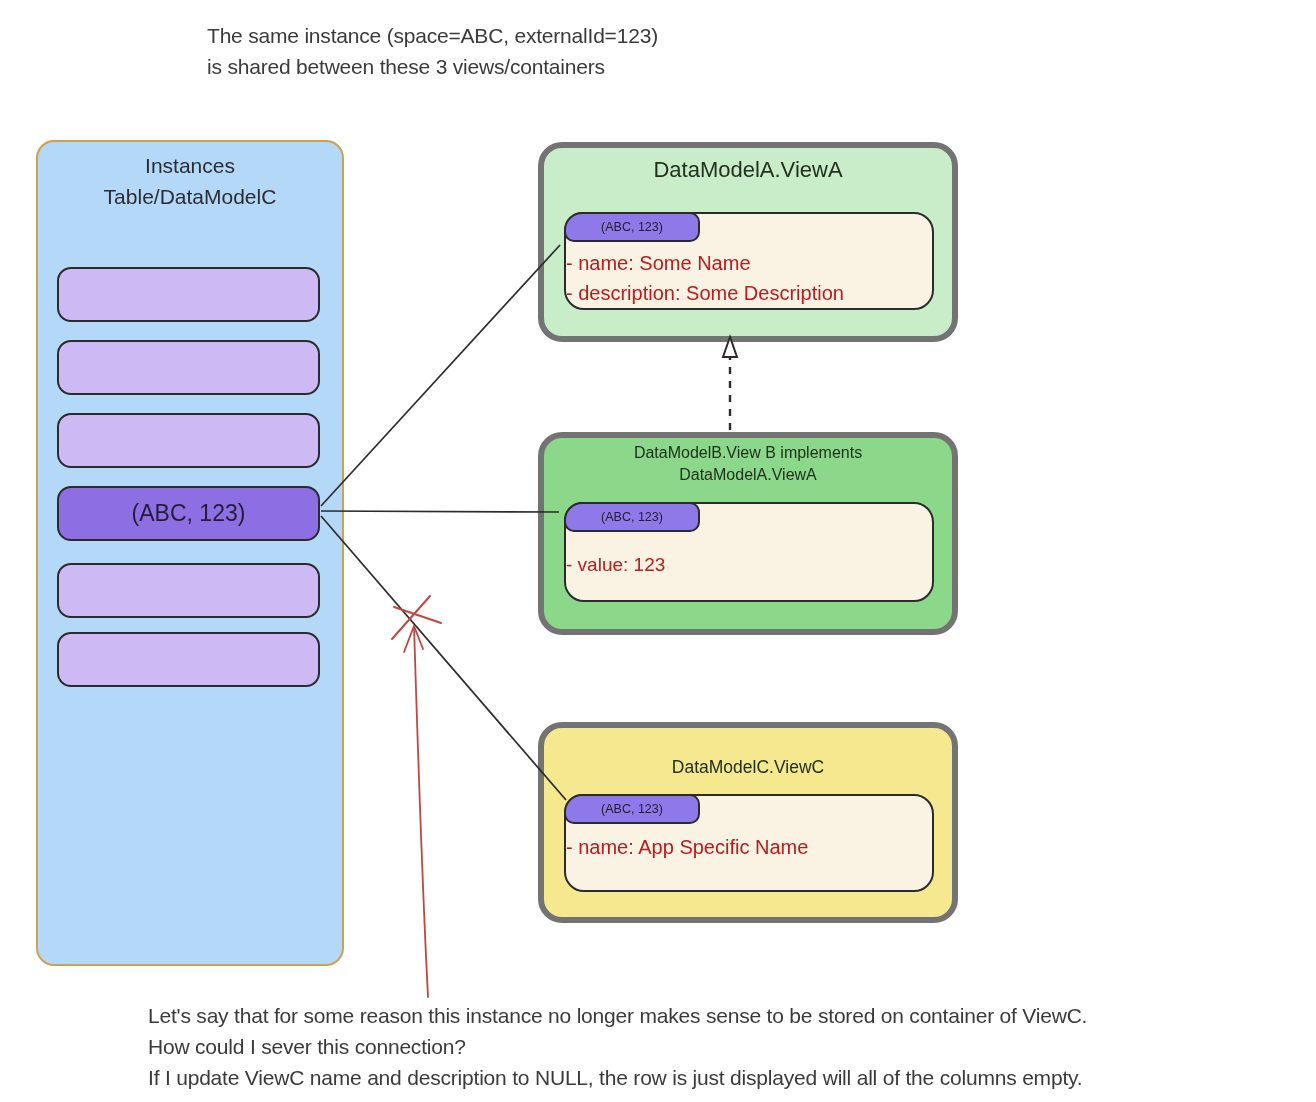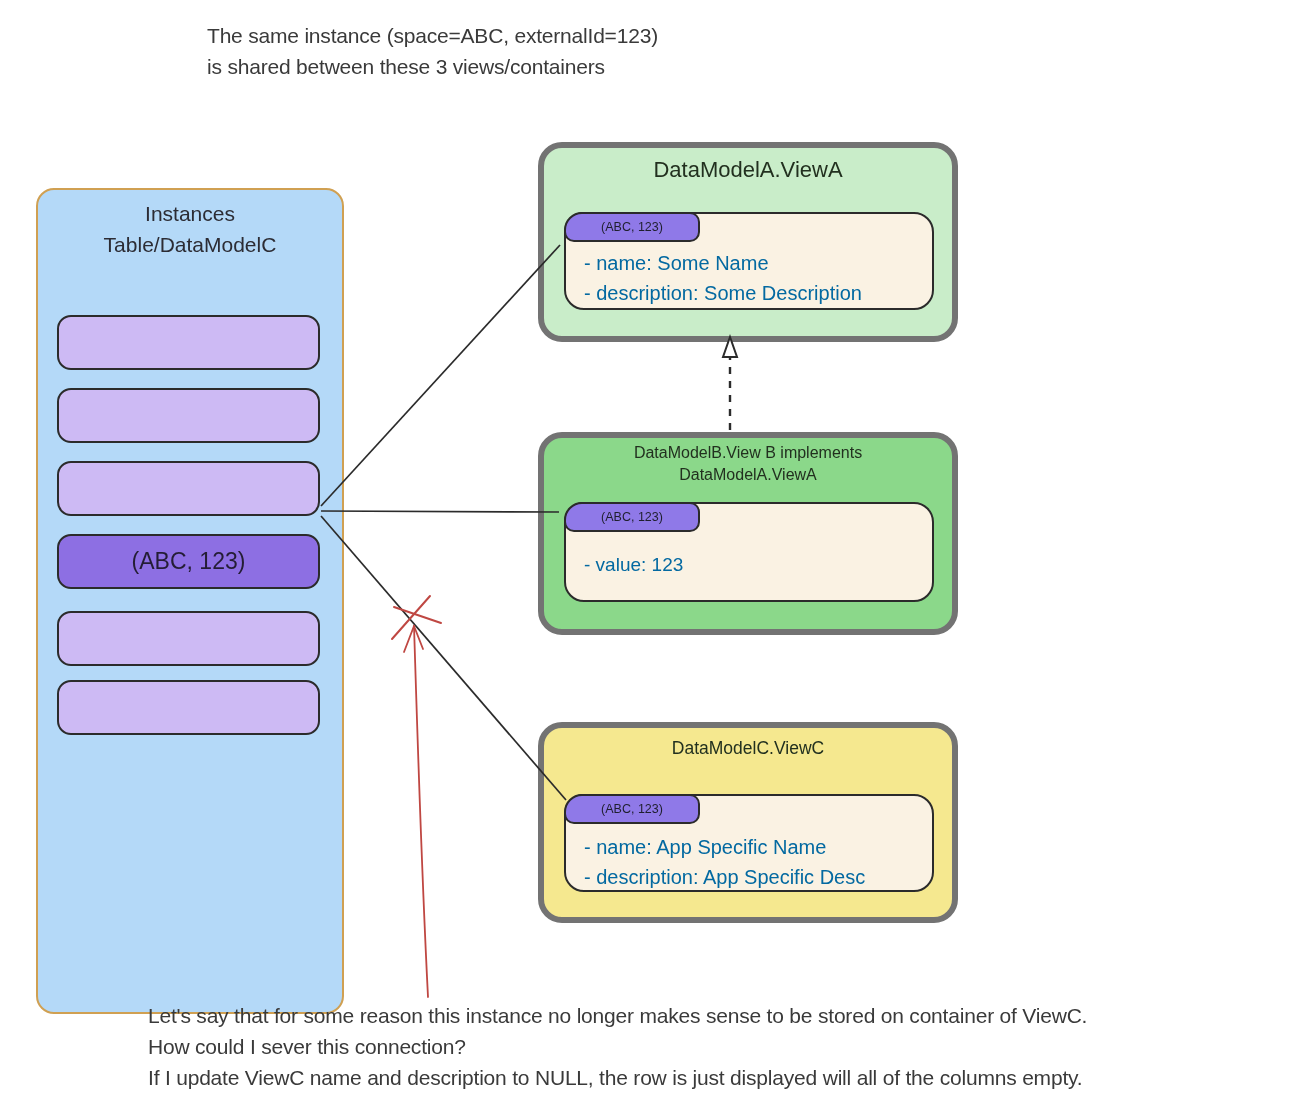--- a/index.html
+++ b/index.html
@@ -7,55 +7,55 @@
     position:relative; width:1316px; height:1102px; background:#ffffff;
     font-family:"Liberation Sans", sans-serif; color:#2f2f2f; overflow:hidden;padding-left:27px;
   }
   .note { position:absolute; font-size:21px; line-height:31px; color:#3a3a3a; letter-spacing:-0.2px; }
   .note-top { left:207px; top:20px; }
   .note-bottom { left:148px; top:1000px; width:1160px; }
 
   
   .instances {
     position:absolute; left:36px; top:140px; width:304px; height:822px;
-    background:#b4d9f8; border:2px solid #d0a052; border-radius:18px;margin-top:48px;
+    background:#b4d9f8; border:2px solid #d0a052; border-radius:18px;
   }
   .instances-title { position:absolute; top:8px; left:0; right:0; text-align:center;
     font-size:21px; line-height:31px; color:#2c2c34; }
   .irow {
     position:absolute; left:19px; width:259px; height:51px;
     background:#cdbaf4; border:2px solid #2b2b2b; border-radius:14px;
   }
   .irow.hl { background:#8d6fe3; display:flex; align-items:center; justify-content:center;
     font-size:23px; color:#241d35; }
 
   
   .viewbox { position:absolute; left:538px; width:408px; border:6px solid #737373; border-radius:24px; }
   .viewbox.va { top:142px; height:188px; background:#c9edc9; }
   .viewbox.vb { top:432px; height:191px; background:#8bd88a; }
   .viewbox.vc { top:722px; height:189px; background:#f5e88f; }
   .vtitle { text-align:center; color:#22301f; }
   .vtitle.t-lg { margin-top:9px;  font-size:22px; line-height:26px; }
   .vtitle.t-sm { margin-top:4px;  font-size:16px; line-height:22px; }
-  .vtitle.t-md { margin-top:9px; font-size:17.5px; line-height:22px; }
+  .vtitle.t-md { margin-top:28px; font-size:17.5px; line-height:22px; }
 
   .innerbox { position:absolute; left:20px; width:366px; background:#faf2e3;
     border:2px solid #2b2b2b; border-radius:20px; }
   .innerbox.ia { top:64px; height:94px; }
   .innerbox.ib { top:64px; height:96px; }
   .innerbox.ic { top:66px; height:94px; }
 
   .badge {
     position:absolute; left:-2px; top:-2px; width:132px; height:26px;
     background:#8f79e8; border:2px solid #2b2b2b;
     border-radius:18px 10px 10px 10px;
     display:flex; align-items:center; justify-content:center;
     font-size:12.5px; color:#1f1f2e;
   }
-  .fields { position:absolute; left:18px; font-size:20px; line-height:30px; color:#0369a1; }
+  .fields { position:absolute; left:0; font-size:20px; line-height:30px; color:#b91c1c; }
   .fields.fa { top:34px; }
   .fields.fb { top:46px; font-size:19px; }
   .fields.fc { top:36px; }
 
   svg.overlay { position:absolute; left:0; top:0; z-index:5; pointer-events:none; }
 </style>
 </head>
 <body>
 
 <div class="canvas">
@@ -101,21 +101,20 @@
       </div>
     </div>
   </div>
 
   <div class="viewbox vc">
     <div class="vtitle t-md">DataModelC.ViewC</div>
     <div class="innerbox ic">
       <div class="badge">(ABC, 123)</div>
       <div class="fields fc">
         <div>- name: App Specific Name</div>
-        <div>- description: App Specific Desc</div>
       </div>
     </div>
   </div>
 
   <svg class="overlay" width="1316" height="1102" viewBox="0 0 1316 1102">
 
     <line x1="321" y1="506" x2="560" y2="245" stroke="#2b2b2b" stroke-width="1.7"></line>
 
     <line x1="321" y1="511" x2="559" y2="512" stroke="#2b2b2b" stroke-width="1.7"></line>
 

